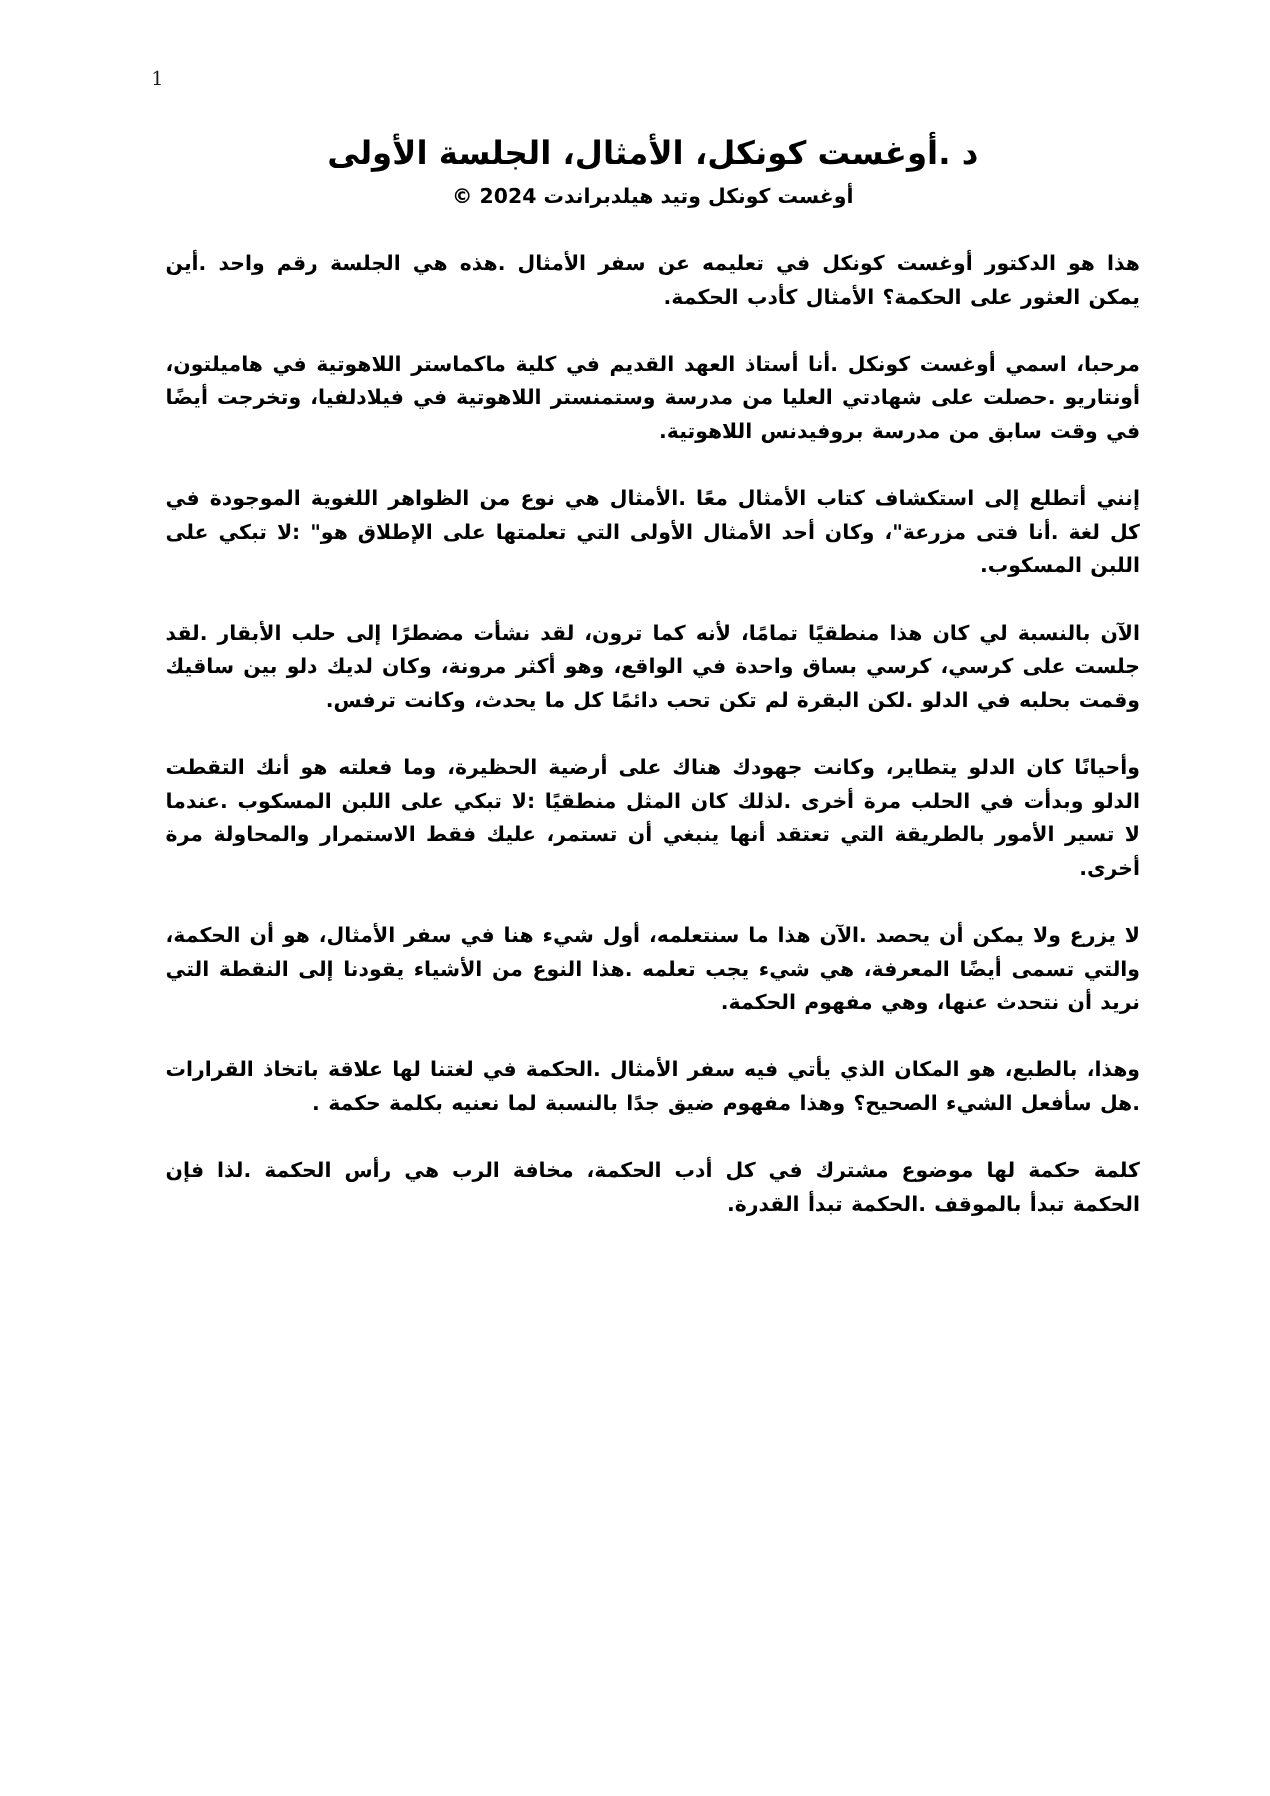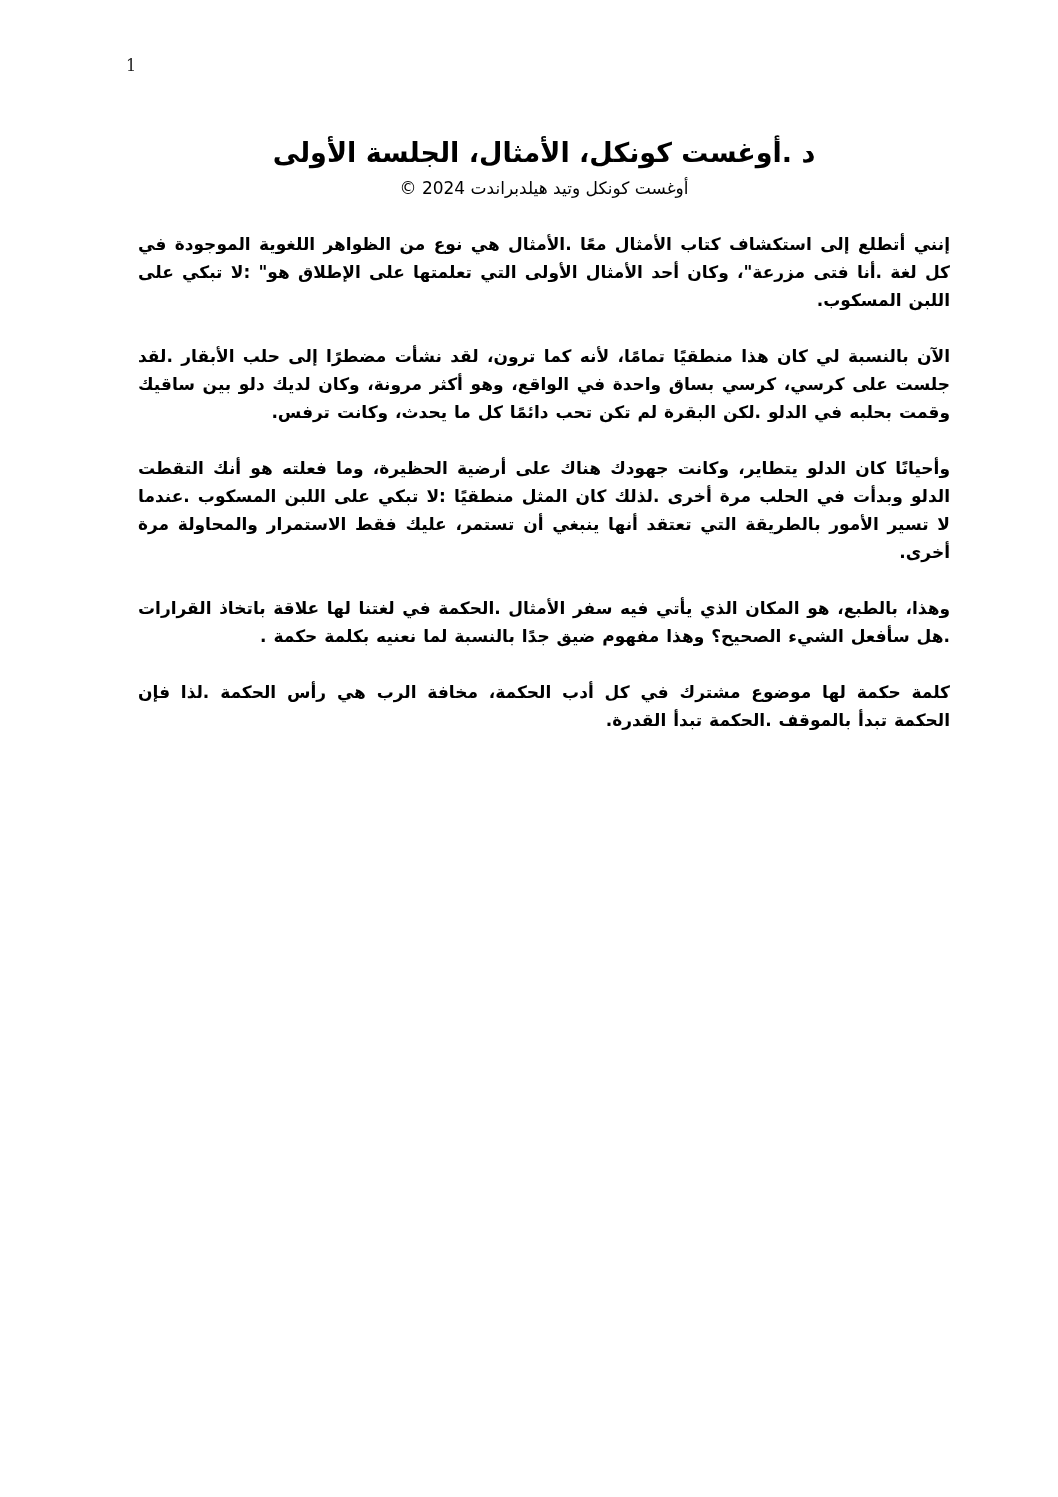--- a/index.html
+++ b/index.html
@@ -26,38 +26,38 @@
     position: absolute;
     top: 56px;
     left: 126px;
     font-family: "DejaVu Serif", serif;
     font-size: 16px;
     font-weight: 400;
     color: #1a1a1a;
   }
   .content {
     position: absolute;
-    top: 136px;
+    top: 112px;
     right: 108px;
     width: 812px;
     direction: rtl;
     unicode-bidi: embed;
   }
   .doc-title {
     text-align: center;
     font-size: 27px;
     font-weight: 700;
     line-height: 34px;
     margin: 0 0 6px 0;
     letter-spacing: 0px;
   }
   .doc-byline {
     text-align: center;
     font-size: 17px;
-    font-weight: 400;
+    font-weight: 700;
     line-height: 24px;
     margin: 0 0 30px 0;
   }
   .body-text p {
     font-size: 17px;
     font-weight: 700;
     line-height: 28px;
     text-align: justify;
     text-align-last: right;
     margin: 0 0 28px 0;
@@ -71,21 +71,24 @@
 
   <div class="page-number">1</div>
 
   <div class="content">
 
     <h1 class="doc-title">د .أوغست كونكل، الأمثال، الجلسة الأولى</h1>
 
     <div class="doc-byline">أوغست كونكل وتيد هيلدبراندت 2024 ©</div>
 
     <div class="body-text">
+      <p>هذا هو الدكتور أوغست كونكل في تعليمه عن سفر الأمثال .هذه هي الجلسة رقم واحد .أين يمكن العثور على الحكمة؟ الأمثال كأدب الحكمة.</p>
+      <p>مرحبا، اسمي أوغست كونكل .أنا أستاذ العهد القديم في كلية ماكماستر اللاهوتية في هاميلتون، أونتاريو .حصلت على شهادتي العليا من مدرسة وستمنستر اللاهوتية في فيلادلفيا، وتخرجت أيضًا في وقت سابق من مدرسة بروفيدنس اللاهوتية.</p>
       <p>إنني أتطلع إلى استكشاف كتاب الأمثال معًا .الأمثال هي نوع من الظواهر اللغوية الموجودة في كل لغة .أنا فتى مزرعة"، وكان أحد الأمثال الأولى التي تعلمتها على الإطلاق هو" :لا تبكي على اللبن المسكوب.</p>
       <p>الآن بالنسبة لي كان هذا منطقيًا تمامًا، لأنه كما ترون، لقد نشأت مضطرًا إلى حلب الأبقار .لقد جلست على كرسي، كرسي بساق واحدة في الواقع، وهو أكثر مرونة، وكان لديك دلو بين ساقيك وقمت بحلبه في الدلو .لكن البقرة لم تكن تحب دائمًا كل ما يحدث، وكانت ترفس.</p>
       <p>وأحيانًا كان الدلو يتطاير، وكانت جهودك هناك على أرضية الحظيرة، وما فعلته هو أنك التقطت الدلو وبدأت في الحلب مرة أخرى .لذلك كان المثل منطقيًا :لا تبكي على اللبن المسكوب .عندما لا تسير الأمور بالطريقة التي تعتقد أنها ينبغي أن تستمر، عليك فقط الاستمرار والمحاولة مرة أخرى.</p>
+      <p>لا يزرع ولا يمكن أن يحصد .الآن هذا ما سنتعلمه، أول شيء هنا في سفر الأمثال، هو أن الحكمة، والتي تسمى أيضًا المعرفة، هي شيء يجب تعلمه .هذا النوع من الأشياء يقودنا إلى النقطة التي نريد أن نتحدث عنها، وهي مفهوم الحكمة.</p>
       <p>وهذا، بالطبع، هو المكان الذي يأتي فيه سفر الأمثال .الحكمة في لغتنا لها علاقة باتخاذ القرارات .هل سأفعل الشيء الصحيح؟ وهذا مفهوم ضيق جدًا بالنسبة لما نعنيه بكلمة حكمة .</p>
       <p>كلمة حكمة لها موضوع مشترك في كل أدب الحكمة، مخافة الرب هي رأس الحكمة .لذا فإن الحكمة تبدأ بالموقف .الحكمة تبدأ القدرة.</p>
     </div>
 
   </div>
 </div>
 
 </body></html>

